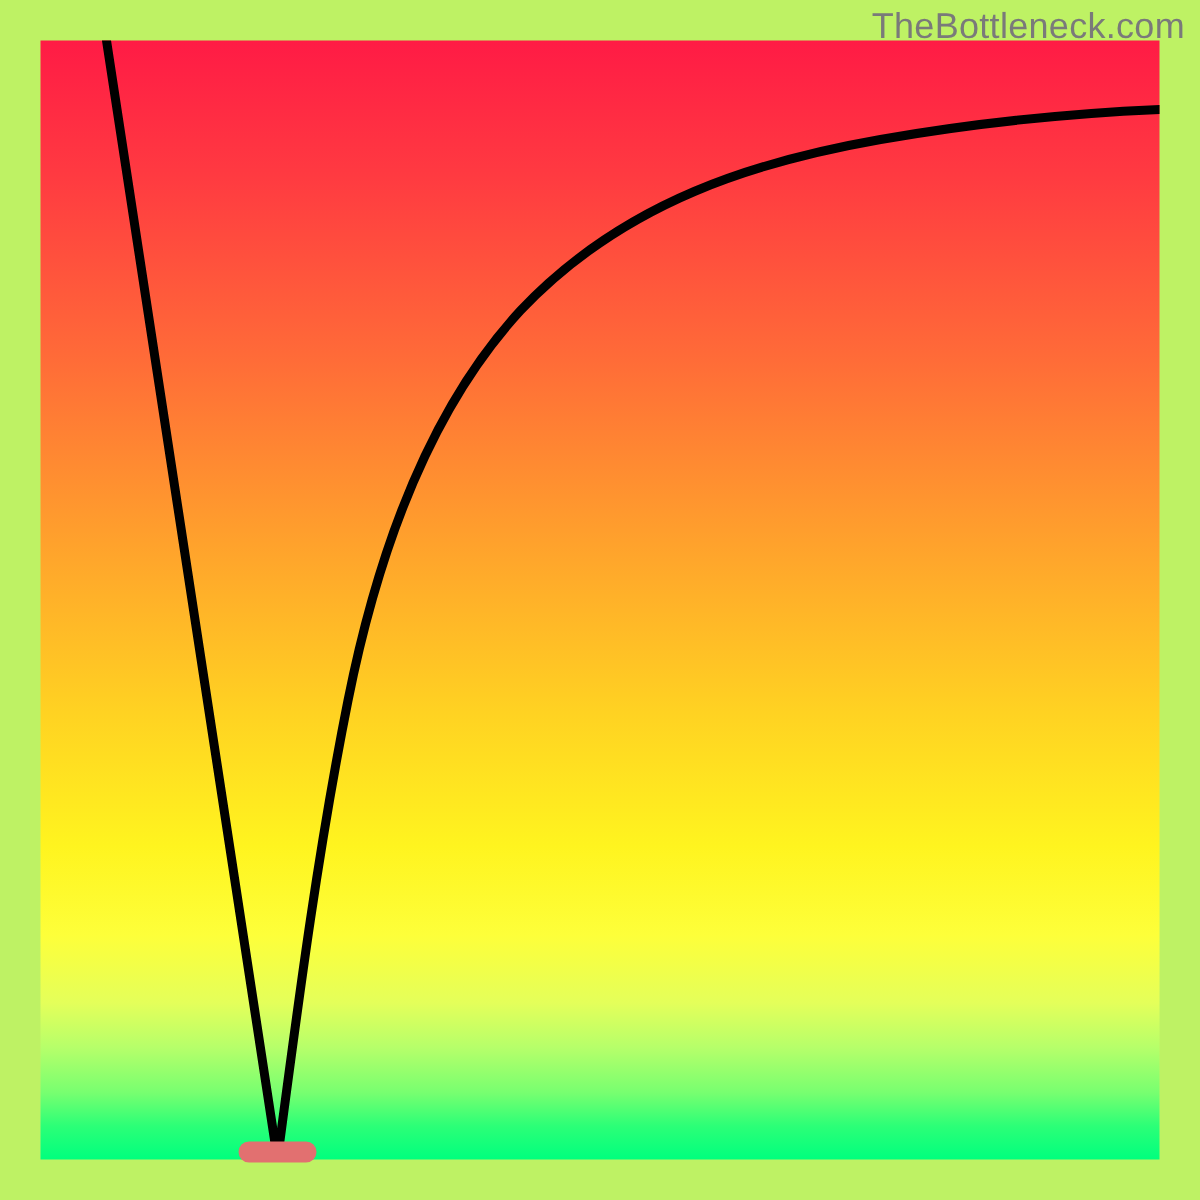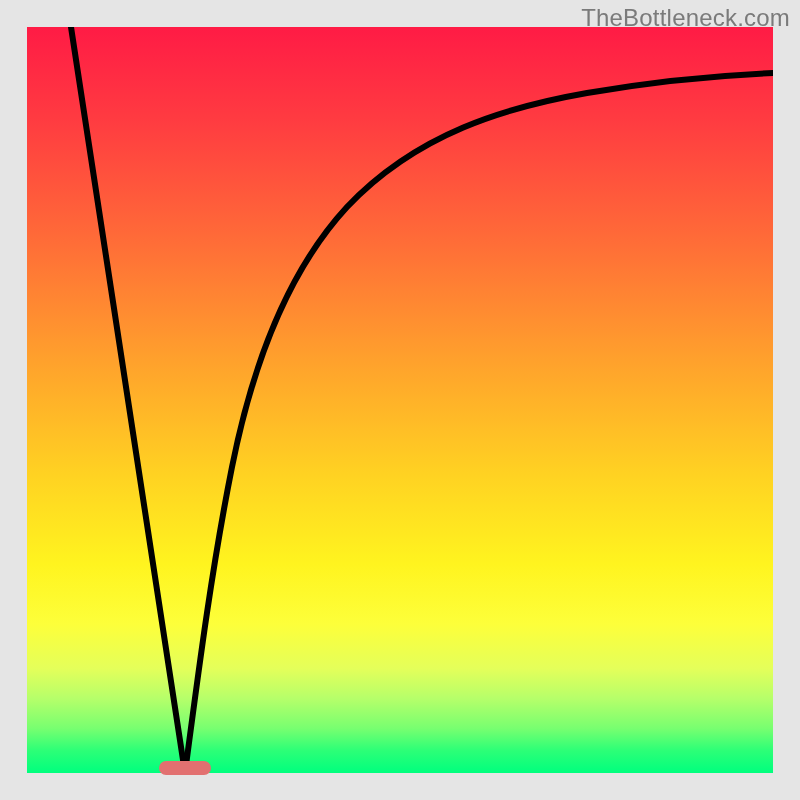--- a/index.html
+++ b/index.html
@@ -8,21 +8,21 @@
     width: 800px;
     height: 800px;
     overflow: hidden;
     background: #000;
     font-family: Arial, Helvetica, sans-serif;
   }
   .frame {
     position: relative;
     width: 800px;
     height: 800px;
-    background: #e5e5e5;
+    background: #bef264;
   }
   .plot-area {
     position: absolute;
     left: 27px;
     top: 27px;
     width: 746px;
     height: 746px;
     
     background: linear-gradient(
       to bottom,

